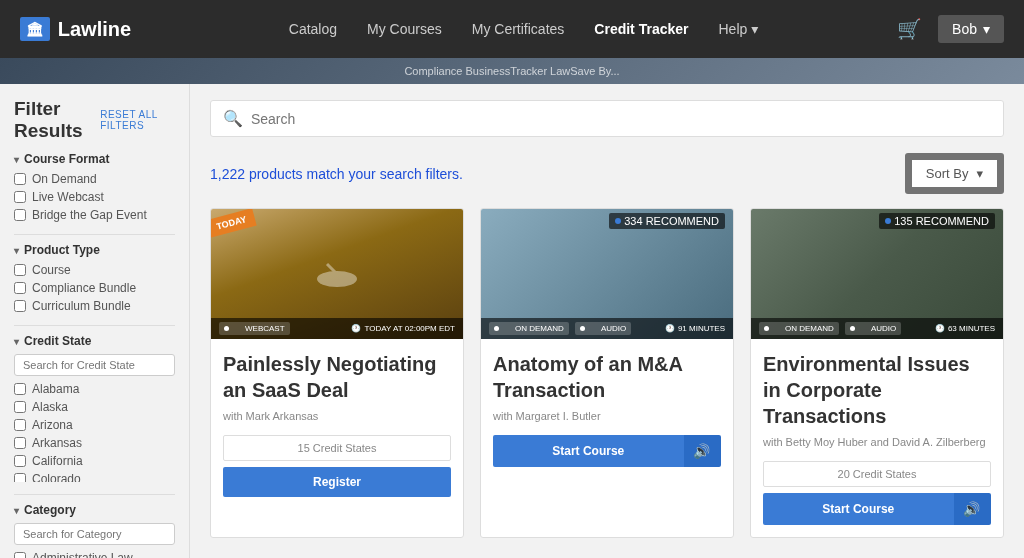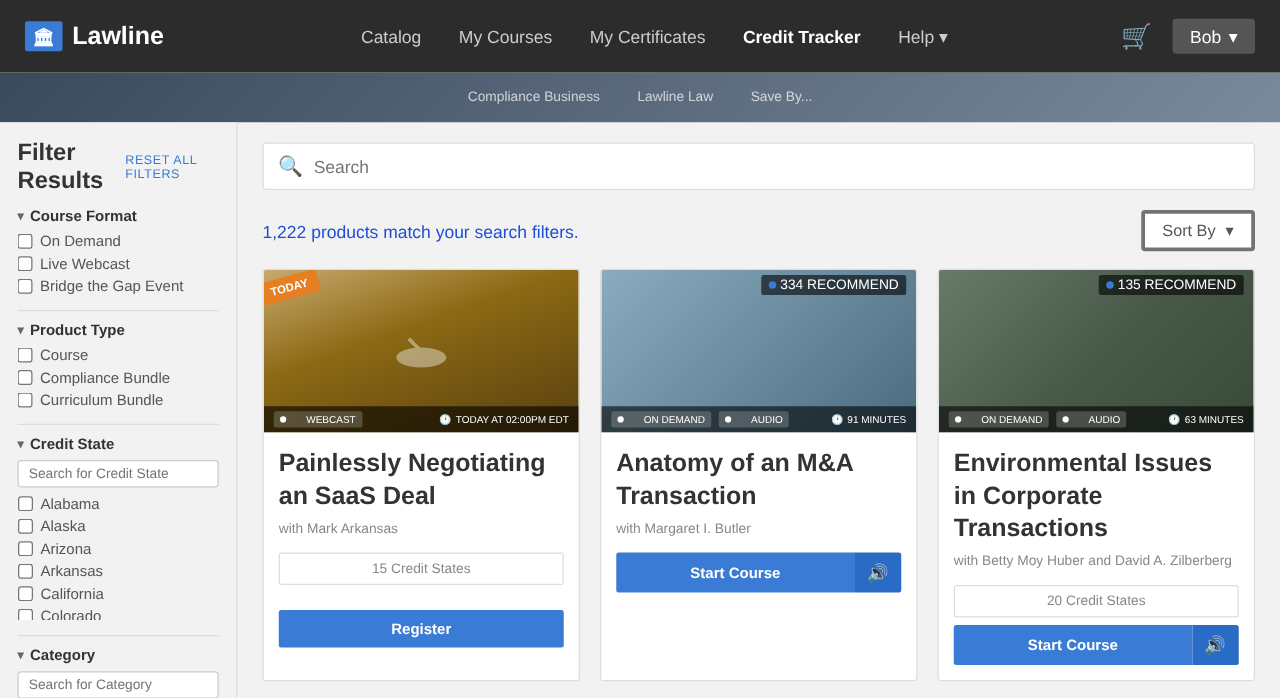--- a/index.html
+++ b/index.html
@@ -73,25 +73,24 @@
       font-size: 14px;
       display: flex;
       align-items: center;
       gap: 6px;
       cursor: pointer;
     }
 
     
     .banner {
       background: linear-gradient(135deg, #3a4a5c 0%, #5a6a7c 50%, #7a8a9c 100%);
-      height: 40px;
+      height: 26px;
       display: flex;
       align-items: center;
       justify-content: center;
-      gap: 30px;
       font-size: 11px;
       color: rgba(255,255,255,0.7);
       overflow: hidden;
     }
 
     
     .main-container {
       display: flex;
       background: #f2f2f2;
       min-height: calc(558px - 88px);
@@ -209,21 +208,21 @@
       justify-content: space-between;
       align-items: center;
       margin-bottom: 14px;
     }
     .results-count {
       font-size: 14px;
       color: #1d4ed8;
     }
     .sort-btn {
       background: white;
-      border: 3px solid #737373;
+      border: 7px solid #737373;
       border-radius: 3px;
       padding: 6px 14px;
       font-size: 13px;
       color: #555;
       cursor: pointer;
       display: flex;
       align-items: center;
       gap: 8px;
     }
 
@@ -354,21 +353,20 @@
       color: white;
       border: none;
       padding: 8px;
       font-size: 12px;
       font-weight: bold;
       cursor: pointer;
       border-radius: 2px 0 0 2px;
     }
     .card-action-btn.full-radius {
       border-radius: 2px;
-      margin-top: 14px;
     }
     .card-sound-btn {
       background: #2a6bc5;
       color: white;
       border: none;
       padding: 8px 10px;
       cursor: pointer;
       font-size: 14px;
       border-radius: 0 2px 2px 0;
     }
@@ -395,21 +393,21 @@
     <span class="cart-icon">🛒</span>
     <button class="user-btn">
       <span>Bob</span>
       <span>▾</span>
     </button>
   </div>
 </header>
 
 <div class="banner">
   <span>Compliance Business</span>
-  <span>Lawline Law</span>
+  <span>Tracker Law</span>
   <span>Save By...</span>
 </div>
 
 <div class="main-container">
 
   <aside class="sidebar">
     <div class="sidebar-header">
       <span>Filter Results</span>
       <span class="reset-link">RESET ALL FILTERS</span>
     </div>

